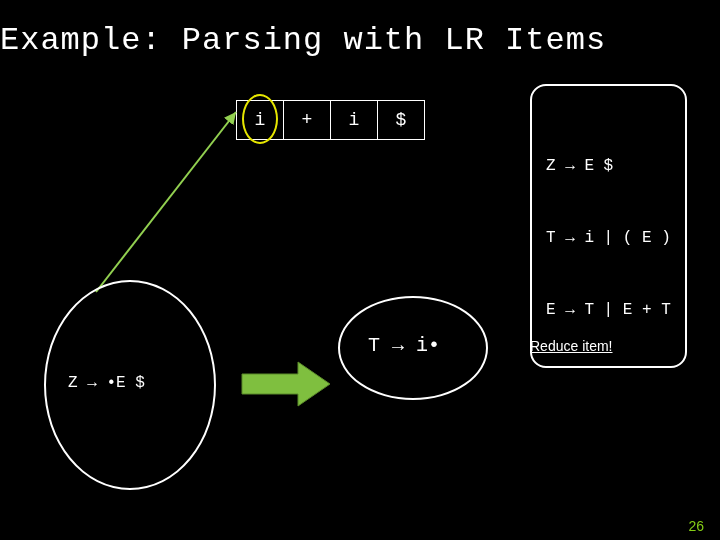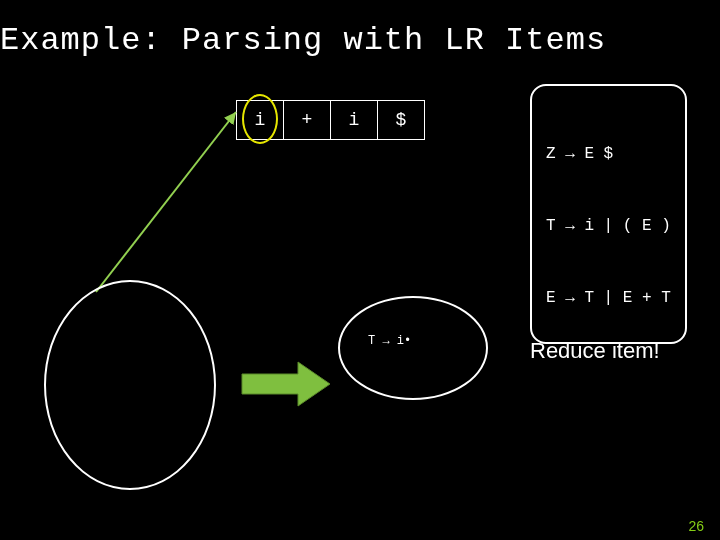--- a/index.html
+++ b/index.html
@@ -48,21 +48,21 @@
     left: 242px;
     width: 36px;
     height: 50px;
   }
   .grammar-box {
     position: absolute;
     top: 84px;
     left: 530px;
     border: 2px solid #fff;
     border-radius: 16px;
-    padding: 8px 14px;
+    padding: 20px 14px;
     font-size: 16px;
     line-height: 1.5;
     white-space: pre;
   }
   .state-ellipse-left {
     position: absolute;
     top: 280px;
     left: 44px;
     width: 172px;
     height: 210px;
@@ -88,29 +88,30 @@
     left: 338px;
     width: 150px;
     height: 104px;
     border: 2px solid #fff;
     border-radius: 50%;
   }
   .right-item {
     position: absolute;
     top: 334px;
     left: 368px;
-    font-size: 12px;
+    font-size: 20px;
     white-space: pre;
   }
   .reduce-text {
     position: absolute;
     top: 338px;
     left: 530px;
     font-family: Arial, sans-serif;
-    font-size: 22px;
+    font-size: 14px;
+    text-decoration: underline;
   }
   .slide-num {
     position: absolute;
     bottom: 6px;
     right: 16px;
     font-family: Arial, sans-serif;
     font-size: 14px;
     color: #84cc16;
   }
   svg.line-up {
@@ -145,20 +146,21 @@
   <defs>
     <marker id="ah" markerWidth="8" markerHeight="8" refX="6" refY="3" orient="auto">
       <path d="M0,0 L6,3 L0,6 Z" fill="#92d050"></path>
     </marker>
   </defs>
   <line x1="0" y1="180" x2="140" y2="0" stroke="#92d050" stroke-width="2" marker-end="url(#ah)"></line>
 </svg>
 
 <div class="state-ellipse-left"></div>
 <div class="state-items">
+  <div>Z → •E $</div>
   
   
   
 </div>
 
 <svg class="big-arrow" width="92" height="48">
   <path d="M2 14 L58 14 L58 2 L90 24 L58 46 L58 34 L2 34 Z" fill="#7fbf3f" stroke="#5a8a2a" stroke-width="1"></path>
 </svg>
 
 <div class="state-ellipse-right"></div>

